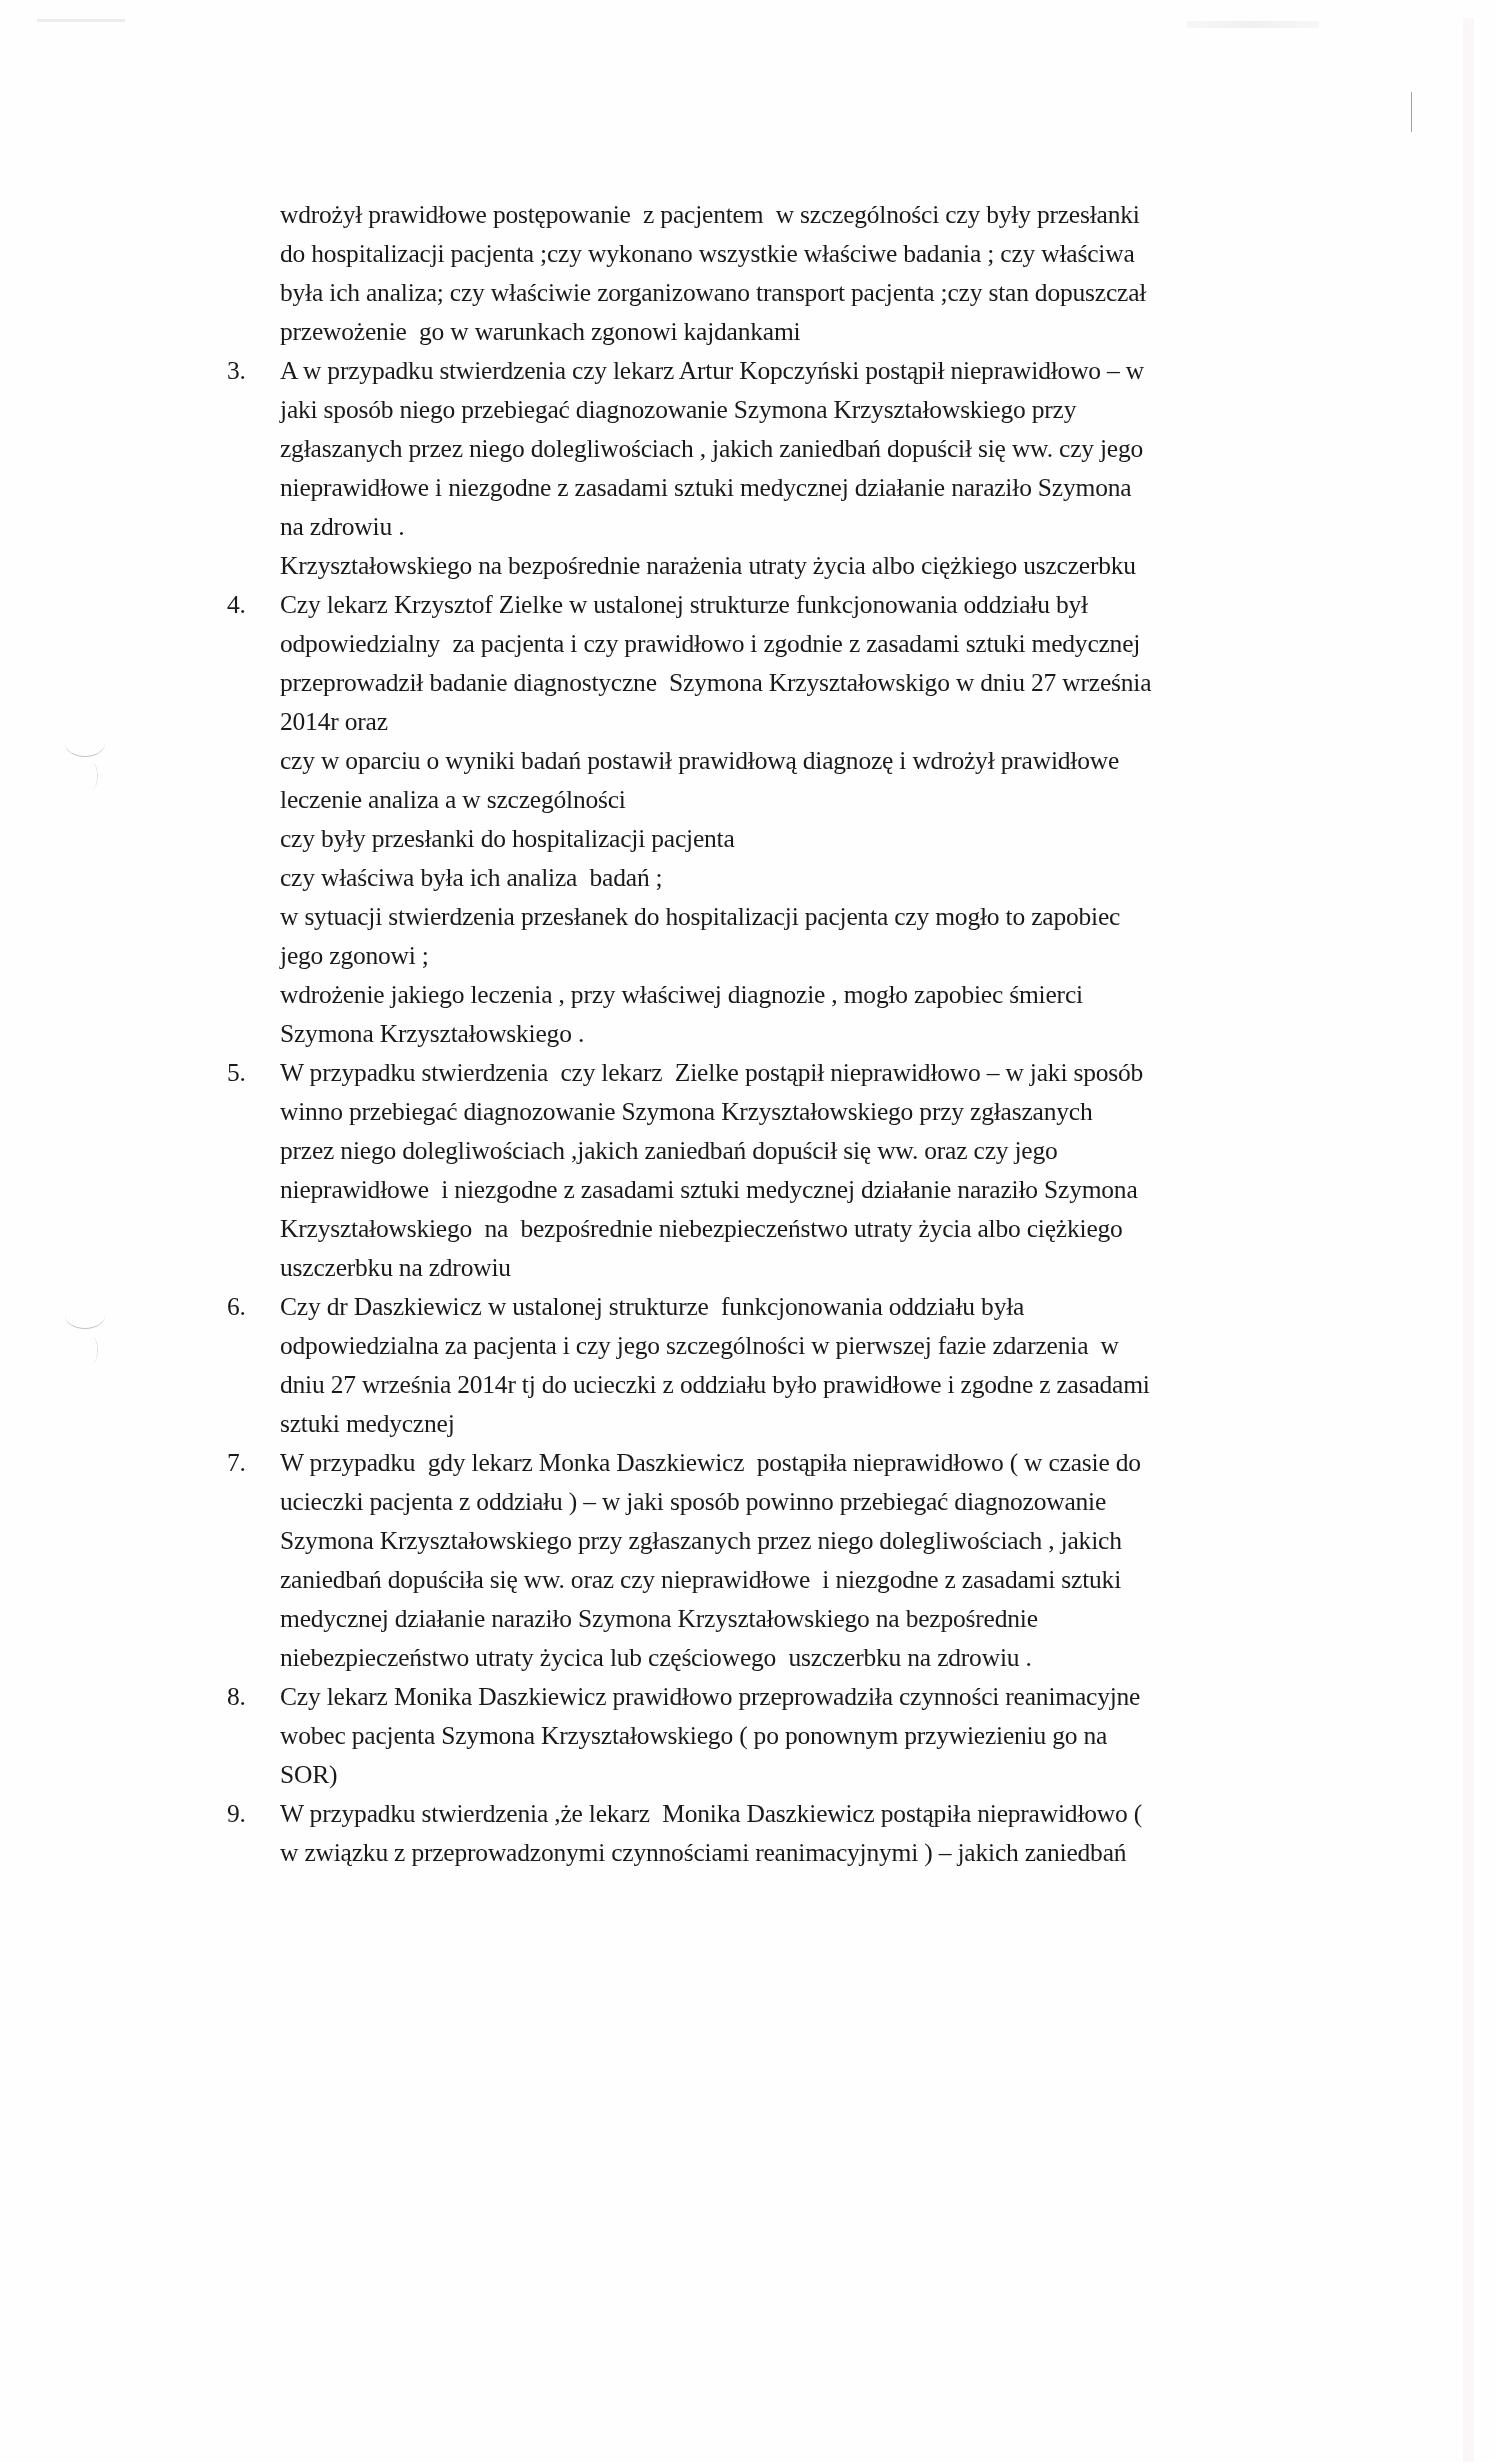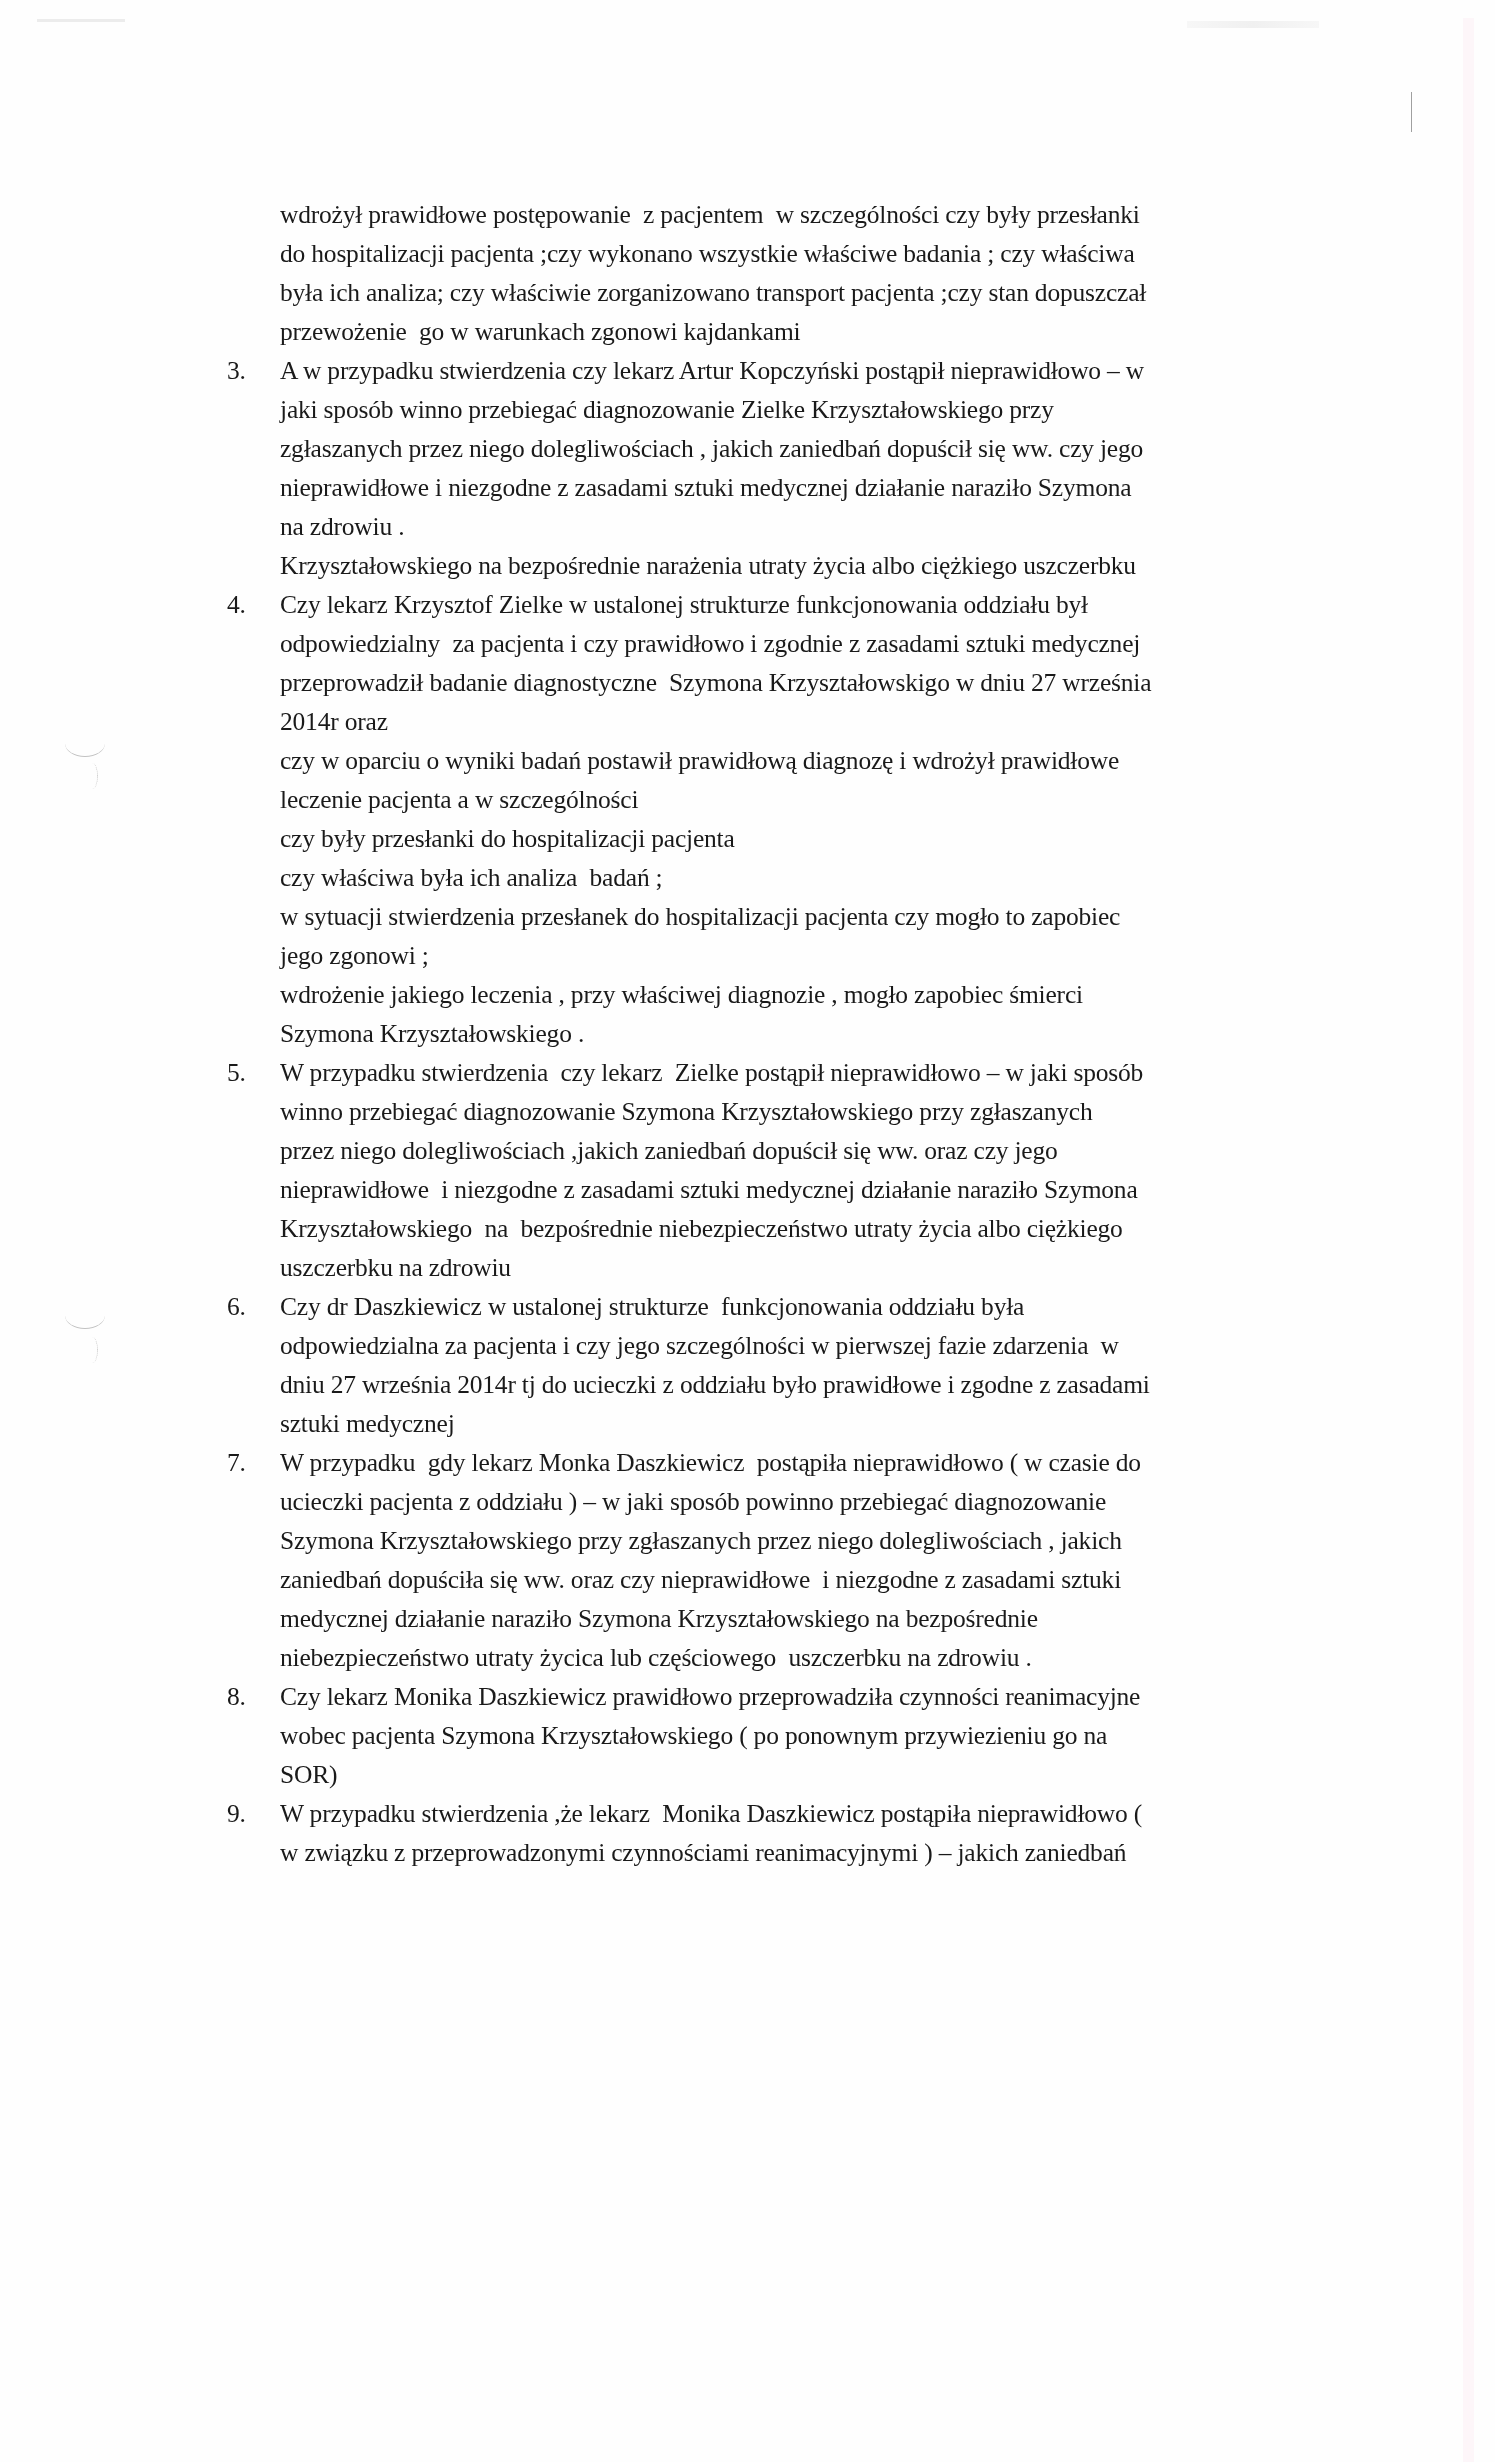--- a/index.html
+++ b/index.html
@@ -107,35 +107,35 @@
     <div>
       <div class="line">wdrożył prawidłowe postępowanie  z pacjentem  w szczególności czy były przesłanki</div>
       <div class="line">do hospitalizacji pacjenta ;czy wykonano wszystkie właściwe badania ; czy właściwa</div>
       <div class="line">była ich analiza; czy właściwie zorganizowano transport pacjenta ;czy stan dopuszczał</div>
       <div class="line">przewożenie  go w warunkach zgonowi kajdankami</div>
     </div>
 
     <div class="item">
       <span class="item-num">3.</span>
       <div class="line">A w przypadku stwierdzenia czy lekarz Artur Kopczyński postąpił nieprawidłowo – w</div>
-      <div class="line">jaki sposób winno przebiegać diagnozowanie Zielke Krzyształowskiego przy</div>
+      <div class="line">jaki sposób niego przebiegać diagnozowanie Szymona Krzyształowskiego przy</div>
       <div class="line">zgłaszanych przez niego dolegliwościach , jakich zaniedbań dopuścił się ww. czy jego</div>
       <div class="line">nieprawidłowe i niezgodne z zasadami sztuki medycznej działanie naraziło Szymona</div>
       <div class="line">na zdrowiu .</div>
       <div class="line">Krzyształowskiego na bezpośrednie narażenia utraty życia albo ciężkiego uszczerbku</div>
     </div>
 
     <div class="item">
       <span class="item-num">4.</span>
       <div class="line">Czy lekarz Krzysztof Zielke w ustalonej strukturze funkcjonowania oddziału był</div>
       <div class="line">odpowiedzialny  za pacjenta i czy prawidłowo i zgodnie z zasadami sztuki medycznej</div>
       <div class="line">przeprowadził badanie diagnostyczne  Szymona Krzyształowskigo w dniu 27 września</div>
       <div class="line">2014r oraz</div>
       <div class="line">czy w oparciu o wyniki badań postawił prawidłową diagnozę i wdrożył prawidłowe</div>
-      <div class="line">leczenie pacjenta a w szczególności</div>
+      <div class="line">leczenie analiza a w szczególności</div>
       <div class="line">czy były przesłanki do hospitalizacji pacjenta</div>
       <div class="line">czy właściwa była ich analiza  badań ;</div>
       <div class="line">w sytuacji stwierdzenia przesłanek do hospitalizacji pacjenta czy mogło to zapobiec</div>
       <div class="line">jego zgonowi ;</div>
       <div class="line">wdrożenie jakiego leczenia , przy właściwej diagnozie , mogło zapobiec śmierci</div>
       <div class="line">Szymona Krzyształowskiego .</div>
     </div>
 
     <div class="item">
       <span class="item-num">5.</span>

